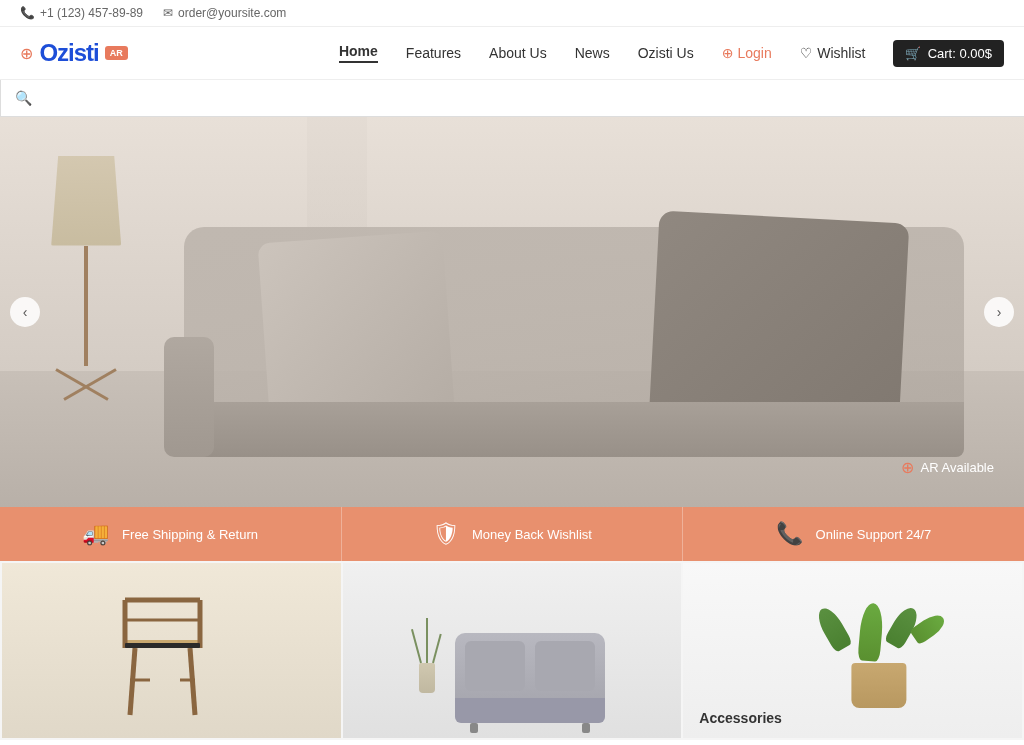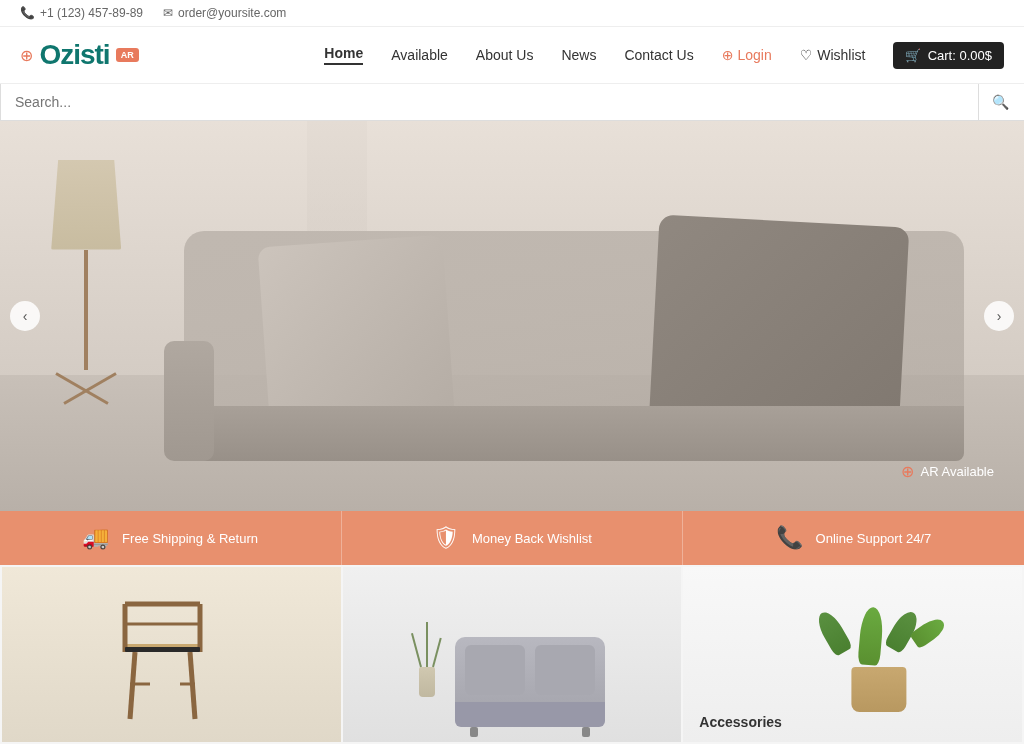--- a/index.html
+++ b/index.html
@@ -23,21 +23,21 @@
     
     .header {
       background: #fff;
       padding: 12px 20px;
       display: flex;
       align-items: center;
       justify-content: space-between;
       border-bottom: 1px solid #eee;
     }
     .logo { display: flex; align-items: center; gap: 4px; }
-    .logo-text { font-size: 28px; font-weight: 700; color: #0f766e; letter-spacing: -1px; }
+    .logo-text { font-size: 24px; font-weight: 700; color: #1d4ed8; letter-spacing: -1px; }
     .logo-ar {
       background: #e87a5d;
       color: white;
       font-size: 9px;
       font-weight: 700;
       padding: 2px 5px;
       border-radius: 3px;
       margin-left: 2px;
     }
     .logo-icon {
@@ -294,43 +294,40 @@
 </div>
 
 <div class="header">
   <div class="logo">
     <span class="logo-icon">⊕</span>
     <span class="logo-text">Ozisti</span>
     <span class="logo-ar">AR</span>
   </div>
   <nav class="main-nav">
     <a class="nav-item active">Home</a>
-    <a class="nav-item">Available</a>
+    <a class="nav-item">Features</a>
     <a class="nav-item">About Us</a>
     <a class="nav-item">News</a>
-    <a class="nav-item">Contact Us</a>
+    <a class="nav-item">Ozisti Us</a>
     <a class="nav-item login">
       <span>⊕</span>
       <span>Login</span>
     </a>
     <a class="nav-action">
       <span>♡</span>
       <span>Wishlist</span>
     </a>
     <div class="cart-btn">
       <span>🛒</span>
       <span>Cart: 0.00$</span>
     </div>
   </nav>
 </div>
 
 <div class="search-bar">
-  <div class="search-input-wrap">
-    <input type="text" placeholder="Search..." style="">
-  </div>
   <div class="search-icon-btn">
     <span>🔍</span>
   </div>
 </div>
 
 <div class="hero">
 
   <div class="hero-scene">
     <div class="hero-wall"></div>
     <div class="hero-floor"></div>

